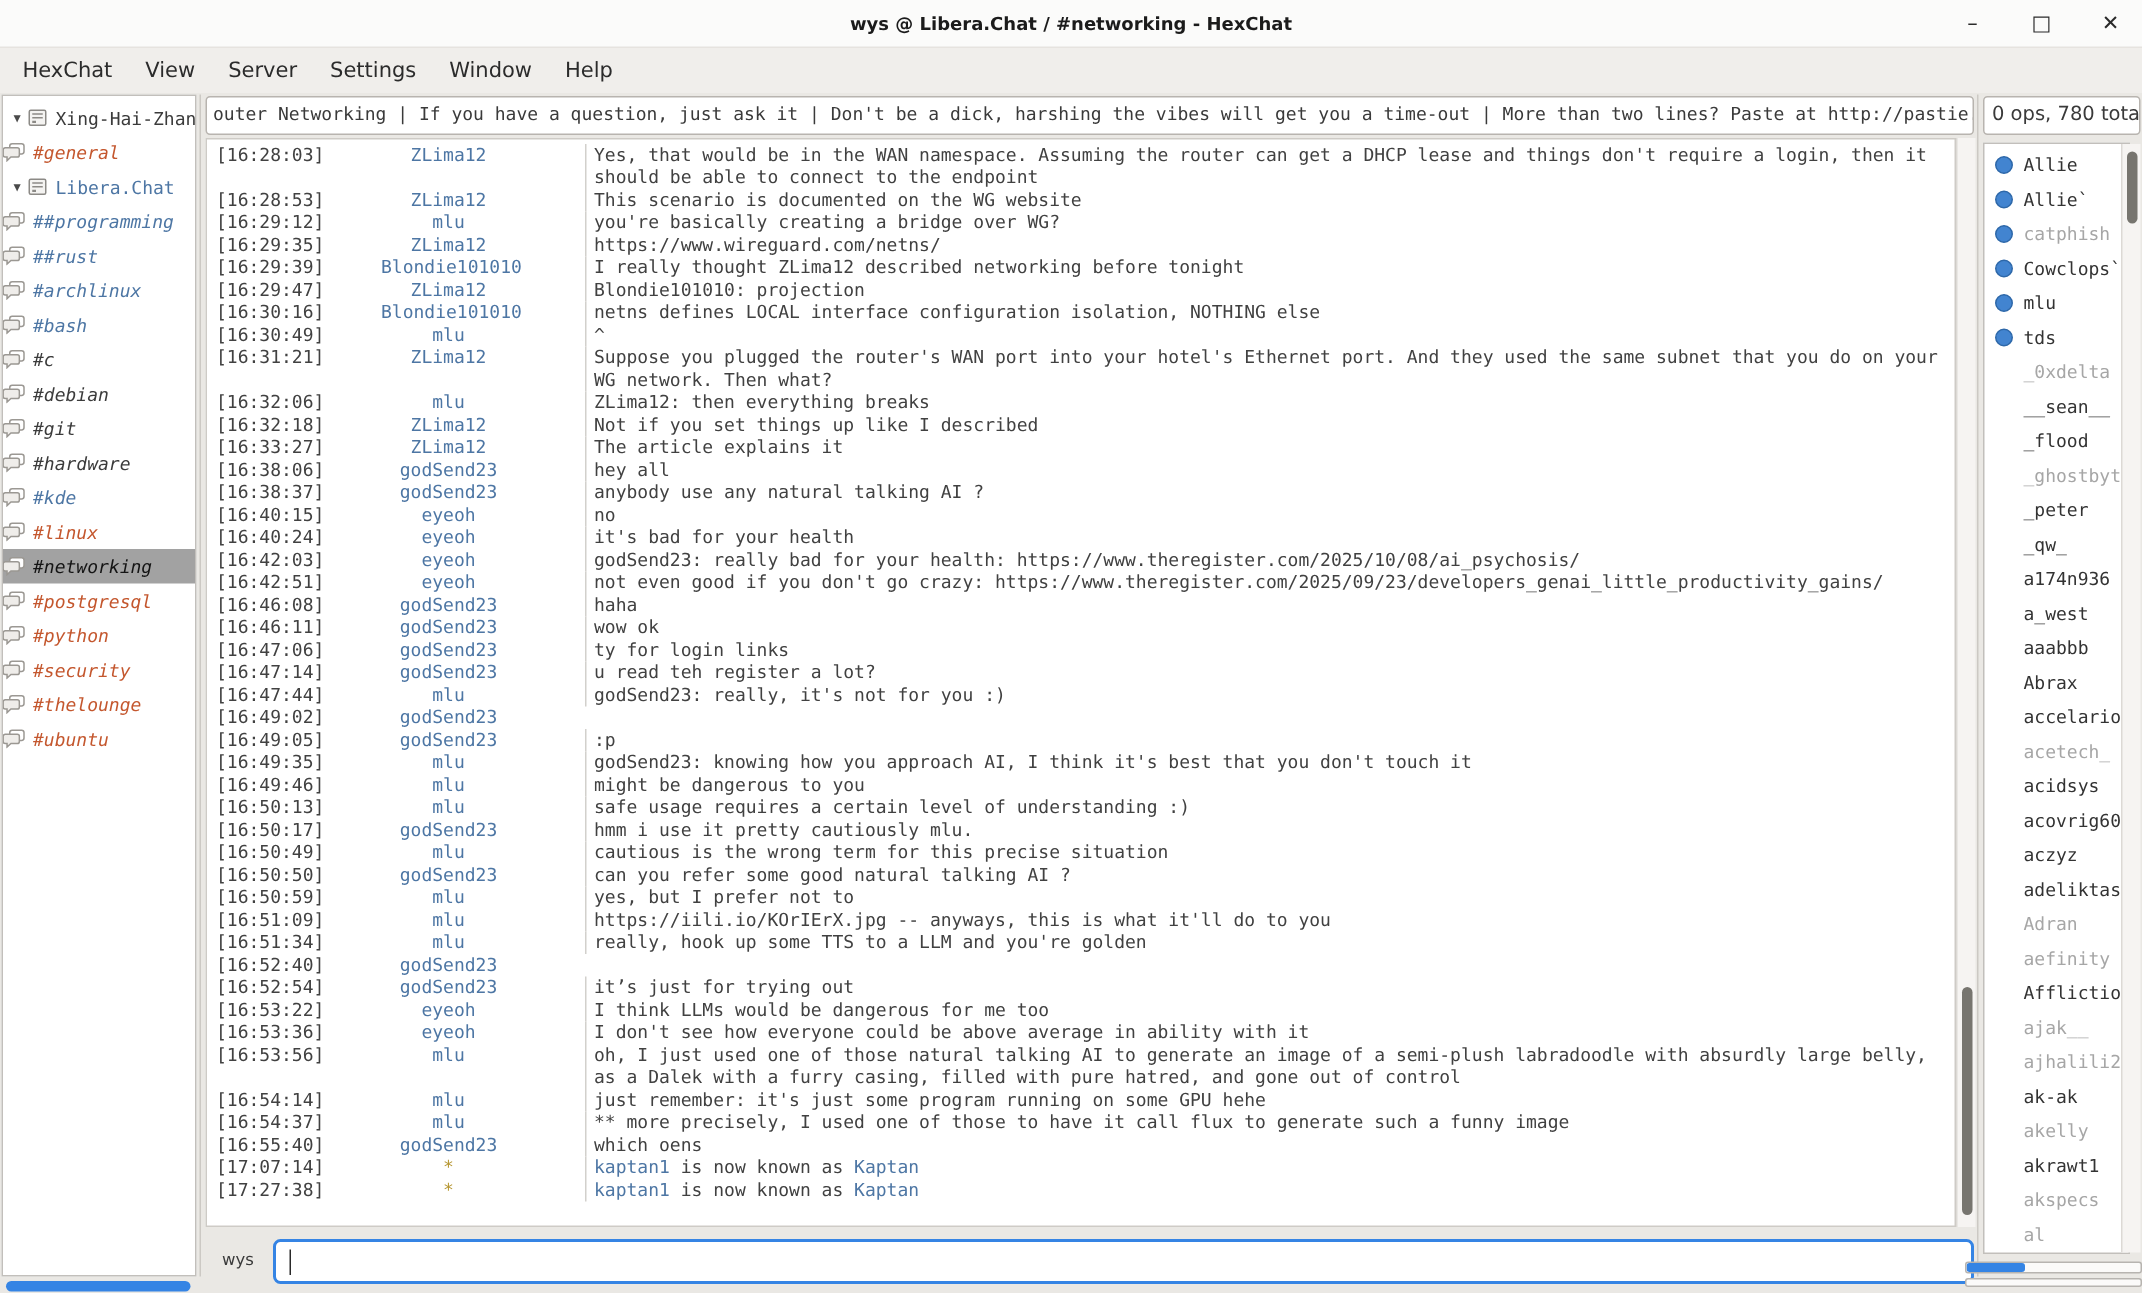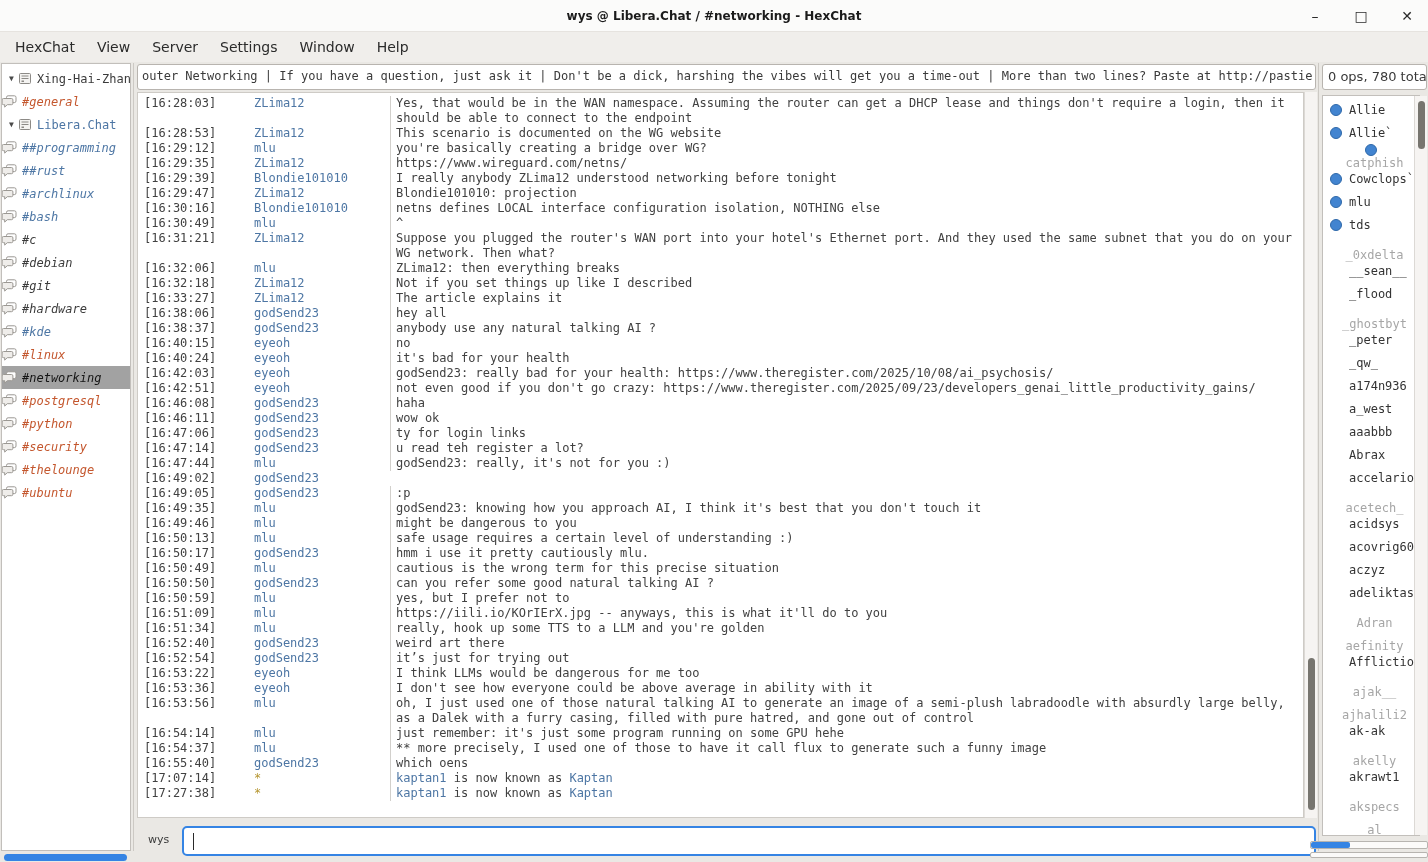--- a/index.html
+++ b/index.html
@@ -38,41 +38,41 @@
     font-family:"DejaVu Sans Mono","Liberation Mono",monospace;font-size:12px;line-height:23px;color:#3a3a3a;padding:0 4px;}
   .ops-box{position:absolute;left:1322px;top:64px;width:105px;height:26px;background:#fff;
     border:1px solid #b8b4af;border-radius:3px;box-sizing:border-box;overflow:hidden;white-space:nowrap;
     font-size:13px;line-height:23px;color:#3a3a3a;padding:0 5px;}
   
   .chat-panel{position:absolute;left:137px;top:92px;width:1167px;height:726px;background:#fff;
     border:1px solid #cecbc6;box-sizing:border-box;overflow:hidden;padding-top:3px;}
   .chat-row{display:flex;font-family:"DejaVu Sans Mono","Liberation Mono",monospace;font-size:12px;
     line-height:15px;color:#414141;gap:40px;}
   .c-time{flex:none;width:76px;padding-left:6px;box-sizing:border-box;}
-  .c-nick{flex:none;width:96px;text-align:left;padding-right:6px;box-sizing:border-box;color:#4d76a4;}
+  .c-nick{flex:none;width:96px;text-align:center;padding-right:6px;box-sizing:border-box;color:#4d76a4;}
   .c-nick.event{color:#b5952f;}
   .c-text{flex:1;border-left:1px solid #d2d0cc;padding:0 4px 0 5px;white-space:pre-wrap;word-wrap:break-word;}
   .seg-ref{color:#4d76a4;}
   .chat-scrollbar{position:absolute;left:1304px;top:92px;width:13px;height:726px;background:#f6f4f2;
     border-left:1px solid #dcd9d5;box-sizing:border-box;}
   .chat-thumb{position:absolute;left:3px;top:566px;width:7px;height:152px;background:#77756f;border-radius:4px;}
   
   .nick-label{position:absolute;left:148px;top:833px;font-size:11px;color:#3a3a3a;}
   .input-box{position:absolute;left:182px;top:826px;width:1134px;height:30px;background:#fff;
     border:2px solid #3584e4;border-radius:5px;box-sizing:border-box;}
   .caret{position:absolute;left:9px;top:5px;width:1px;height:17px;background:#2a2a2a;}
   
   .userlist-panel{position:absolute;left:1322px;top:95px;width:98px;height:741px;background:#fff;
     border:1px solid #c2bfbb;box-sizing:border-box;overflow:hidden;padding-top:2px;}
   .user-row{height:23px;display:flex;align-items:center;padding-left:7px;
     font-family:"DejaVu Sans Mono","Liberation Mono",monospace;font-size:12px;color:#333;white-space:nowrap;}
   .user-dot{width:12px;height:12px;border-radius:50%;background:#4284d0;border:1px solid #2e68a9;
     box-sizing:border-box;margin-right:7px;flex:none;}
   .user-dot.none{visibility:hidden;}
-  .user-row.away{color:#a6a6a6;flex-direction:column;}
+  .user-row.away{color:#a6a6a6;}
   .ul-scrollbar{position:absolute;left:1414px;top:96px;width:13px;height:739px;background:#f6f4f2;
     border-left:1px solid #dcd9d5;box-sizing:border-box;}
   .ul-thumb{position:absolute;left:3px;top:5px;width:7px;height:48px;background:#77756f;border-radius:4px;}
   
   .meter{position:absolute;left:1310px;width:118px;background:#fbfaf9;border:1px solid #b7b4b0;
     box-sizing:border-box;border-radius:2px;overflow:hidden;}
   .meter1{top:841px;height:8px;}
   .meter2{top:852px;height:6px;}
   .meter-fill{height:100%;width:34%;background:#3584e4;border-radius:2px;}
 </style>
@@ -300,21 +300,21 @@
       <div class="c-text">you're basically creating a bridge over WG?</div>
     </div>
     <div class="chat-row">
       <span class="c-time">[16:29:35]</span>
       <span class="c-nick">ZLima12</span>
       <div class="c-text">https://www.wireguard.com/netns/</div>
     </div>
     <div class="chat-row">
       <span class="c-time">[16:29:39]</span>
       <span class="c-nick">Blondie101010</span>
-      <div class="c-text">I really anybody ZLima12 understood networking before tonight</div>
+      <div class="c-text">I really thought ZLima12 described networking before tonight</div>
     </div>
     <div class="chat-row">
       <span class="c-time">[16:29:47]</span>
       <span class="c-nick">ZLima12</span>
       <div class="c-text">Blondie101010: projection</div>
     </div>
     <div class="chat-row">
       <span class="c-time">[16:30:16]</span>
       <span class="c-nick">Blondie101010</span>
       <div class="c-text">netns defines LOCAL interface configuration isolation, NOTHING else</div>
@@ -449,21 +449,20 @@
       <div class="c-text">https://iili.io/KOrIErX.jpg -- anyways, this is what it'll do to you</div>
     </div>
     <div class="chat-row">
       <span class="c-time">[16:51:34]</span>
       <span class="c-nick">mlu</span>
       <div class="c-text">really, hook up some TTS to a LLM and you're golden</div>
     </div>
     <div class="chat-row">
       <span class="c-time">[16:52:40]</span>
       <span class="c-nick">godSend23</span>
-      <div class="c-text">weird art there</div>
     </div>
     <div class="chat-row">
       <span class="c-time">[16:52:54]</span>
       <span class="c-nick">godSend23</span>
       <div class="c-text">it’s just for trying out</div>
     </div>
     <div class="chat-row">
       <span class="c-time">[16:53:22]</span>
       <span class="c-nick">eyeoh</span>
       <div class="c-text">I think LLMs would be dangerous for me too</div>

